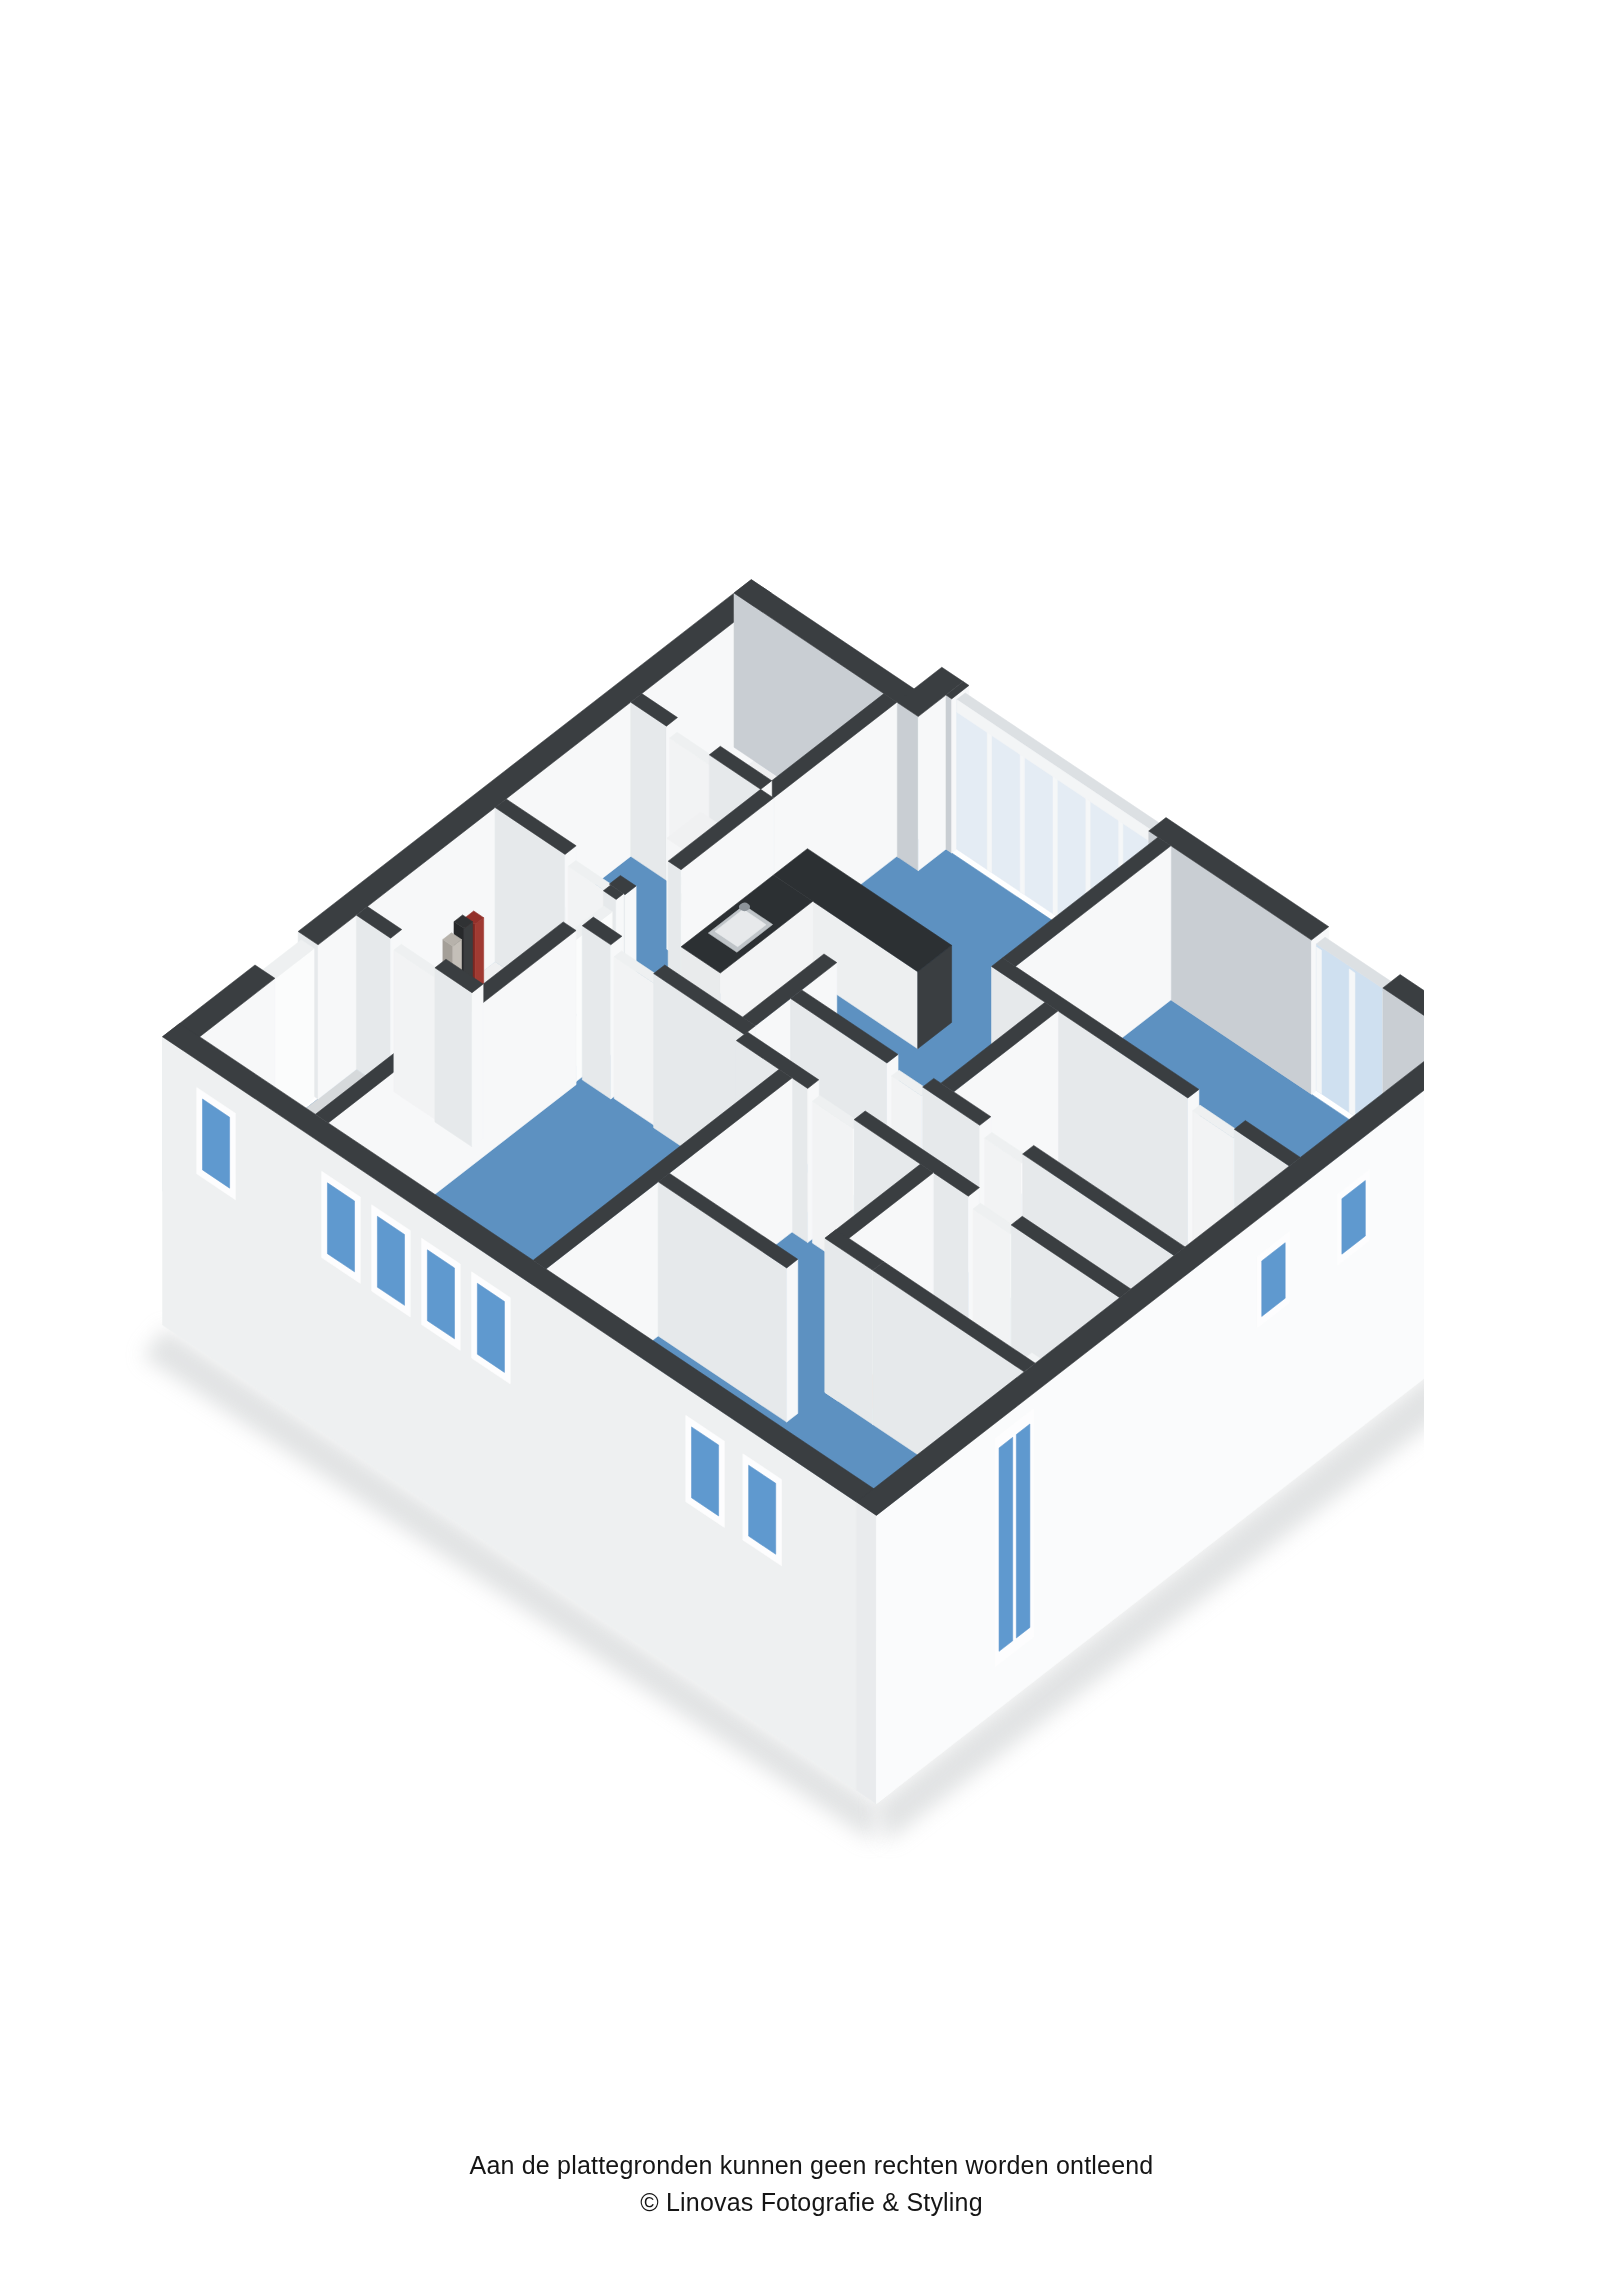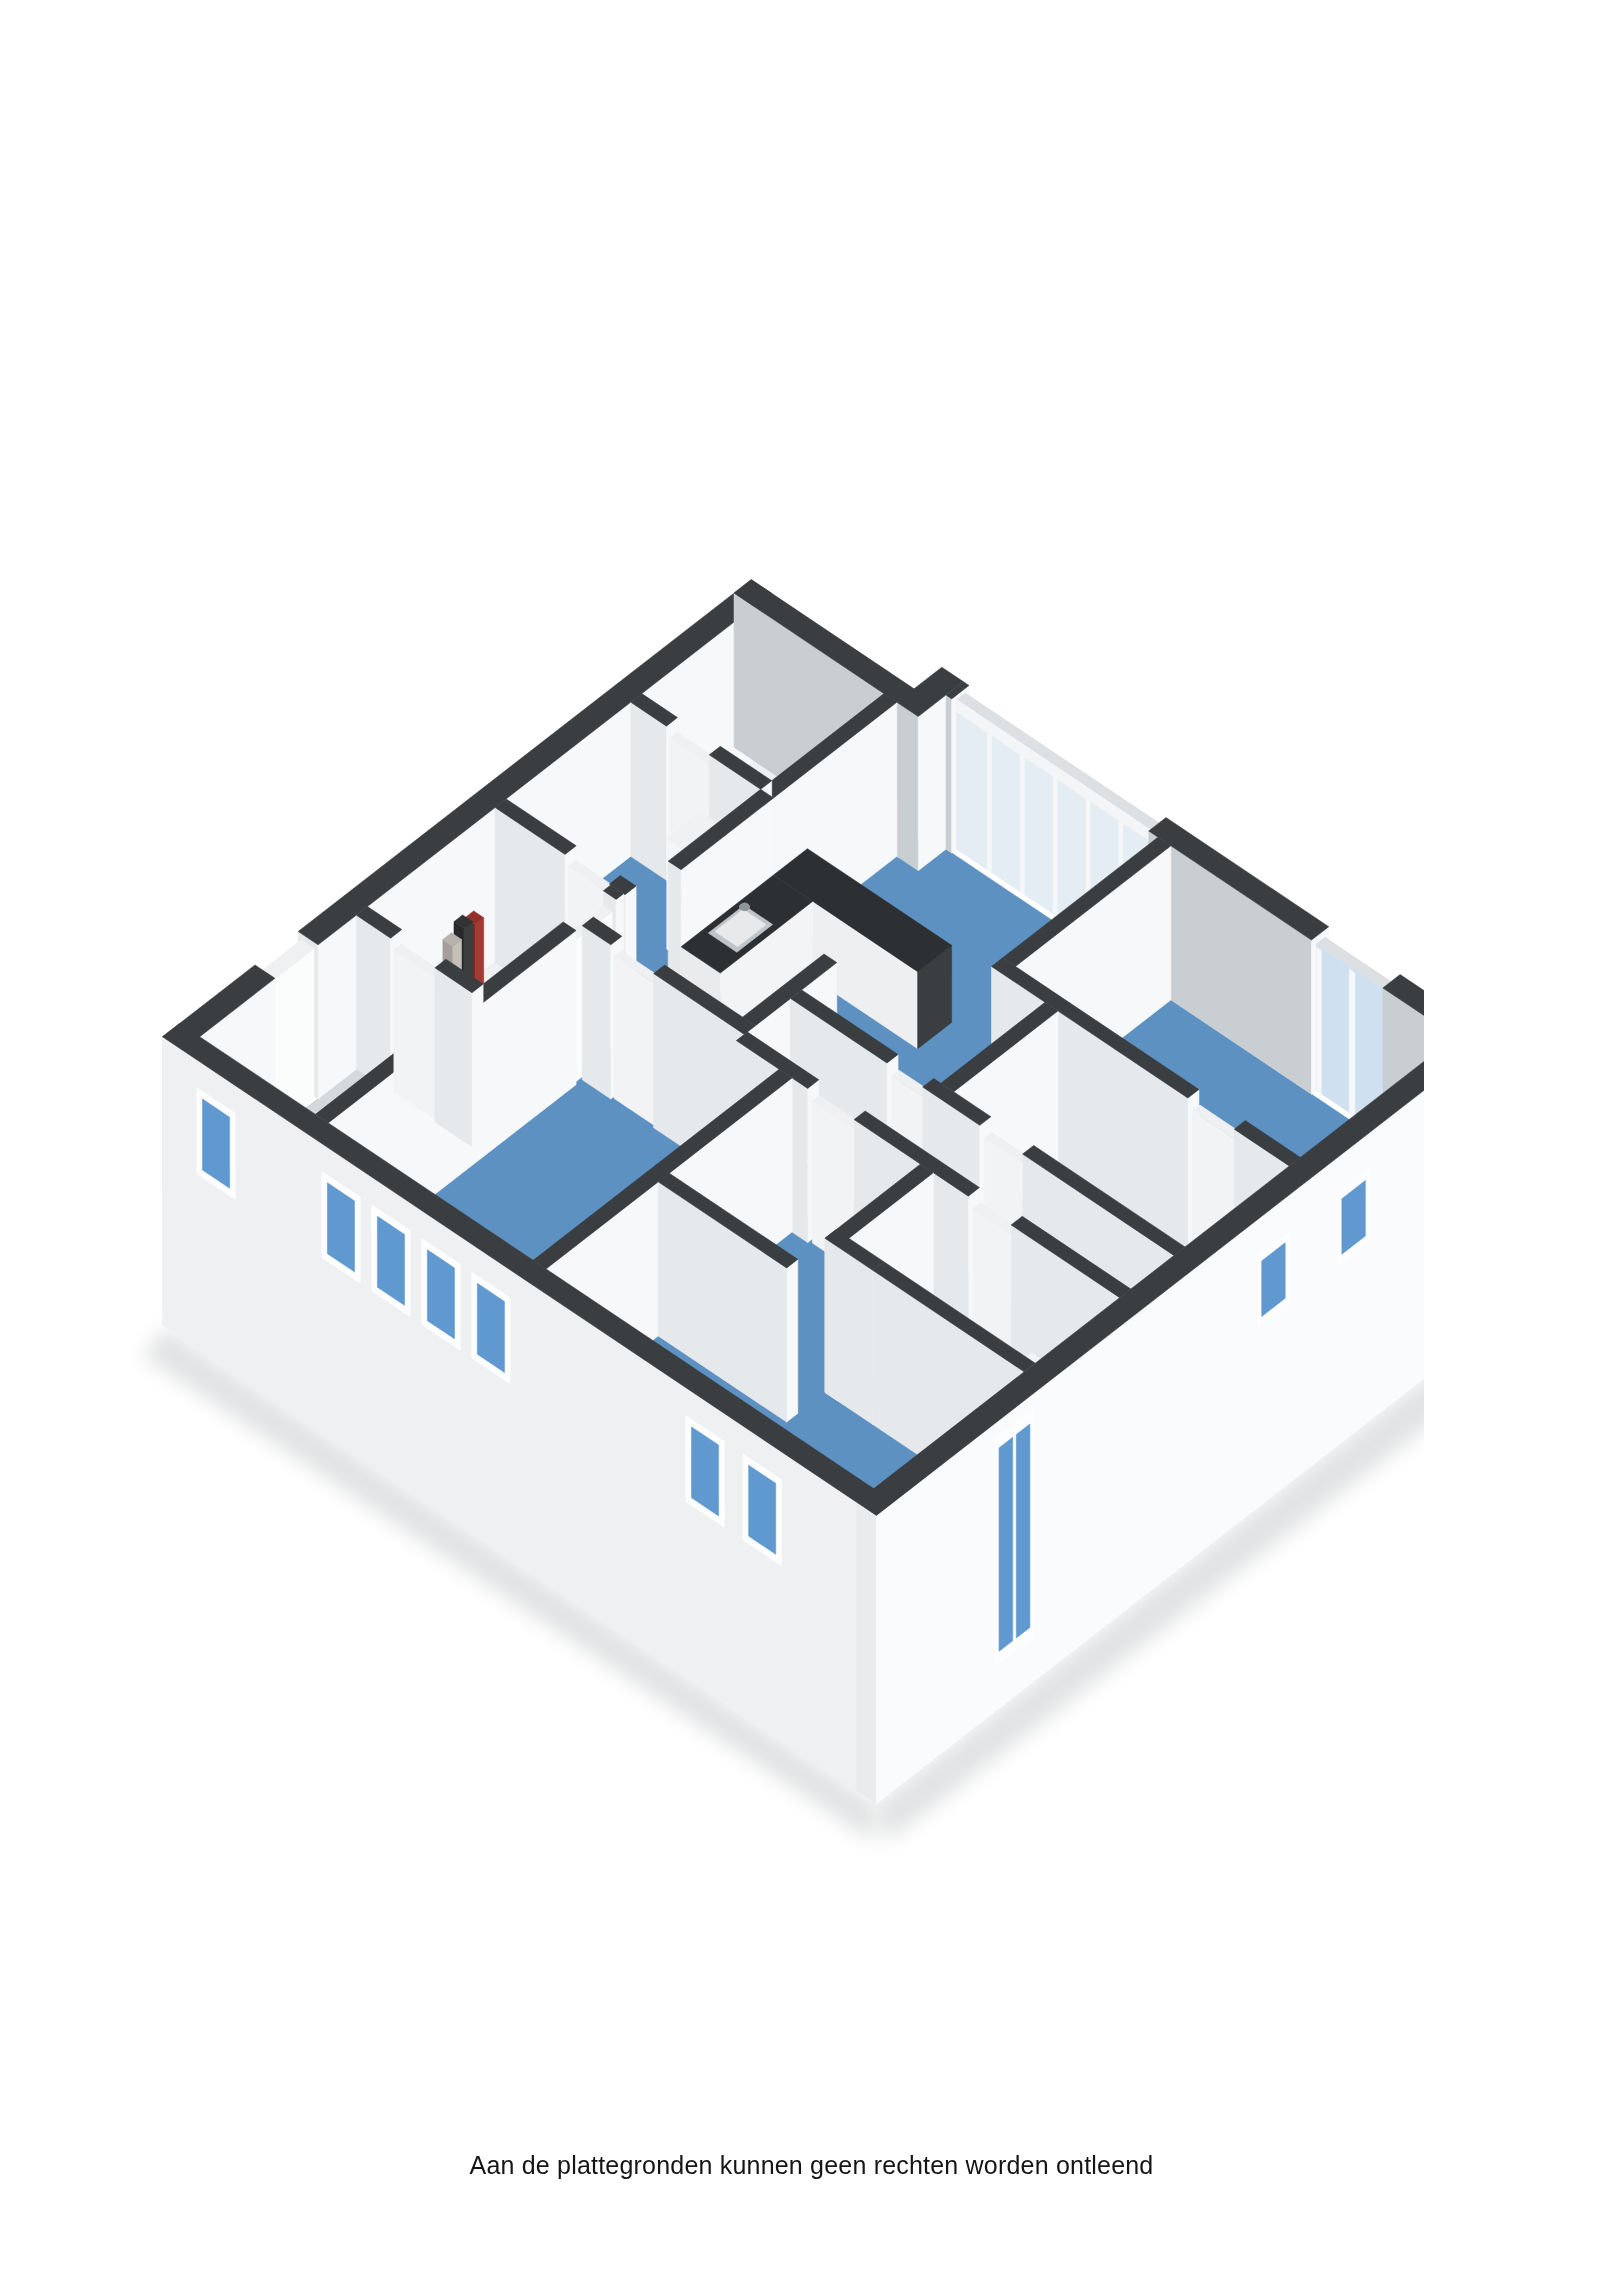--- a/index.html
+++ b/index.html
@@ -364,15 +364,16 @@
         <polygon points="1589.2,1605.7 1549.7,1636.4 1549.7,1549 1589.2,1518.3" fill="#fdfdfe" stroke="#fdfdfe" stroke-width="0.7"></polygon>
         <polygon points="1583.9,1600.3 1555,1622.8 1555,1554.3 1583.9,1531.9" fill="#5f99cf" stroke="#5f99cf" stroke-width="0.7"></polygon>
         <polygon points="1273.8,2017.8 1226.7,2054.3 1226.7,1773.1 1273.8,1736.5" fill="#fdfdfe" stroke="#fdfdfe" stroke-width="0.7"></polygon>
         <polygon points="1269.2,2006.1 1252.5,2019.1 1252.5,1768.3 1269.2,1755.3" fill="#5f99cf" stroke="#5f99cf" stroke-width="0.7"></polygon>
         <polygon points="1248,2022.6 1231.2,2035.6 1231.2,1784.8 1248,1771.8" fill="#5f99cf" stroke="#5f99cf" stroke-width="0.7"></polygon>
       </g>
   </svg>
 
   <div class="caption">
     <div class="cap-line">Aan de plattegronden kunnen geen rechten worden ontleend</div>
+    <div class="cap-line">© Linovas Fotografie &amp; Styling</div>
   </div>
 </div>
 
 
 </body></html>

